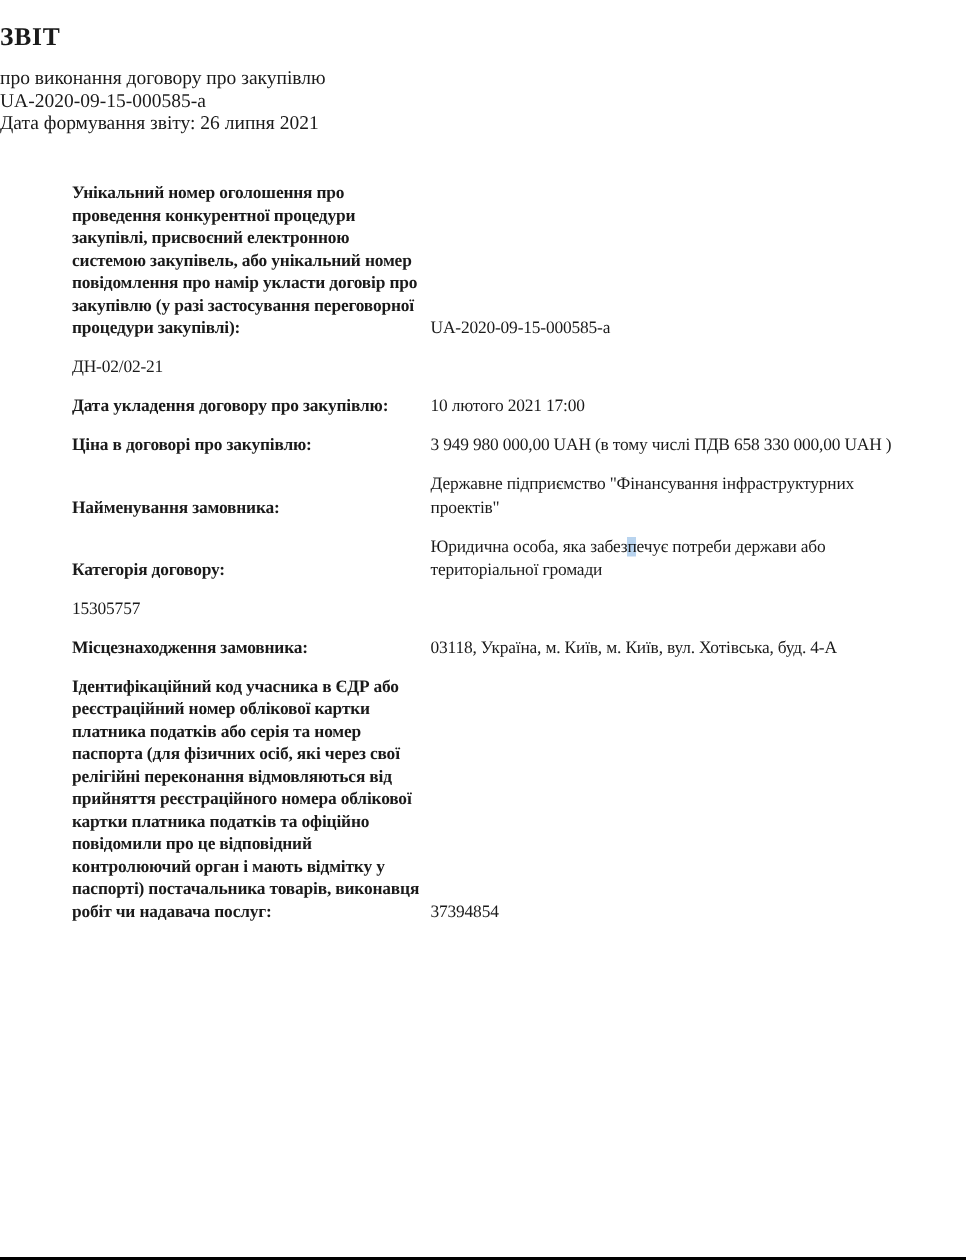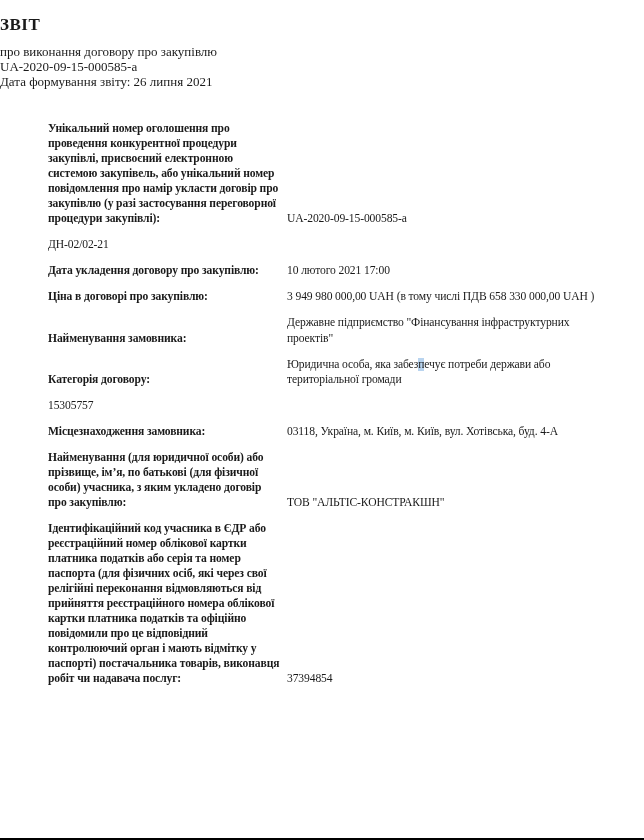--- a/index.html
+++ b/index.html
@@ -130,24 +130,20 @@
 
     <div class="field-row">
       <div class="field-value">15305757</div>
     </div>
 
     <div class="field-row">
       <div class="field-label">Місцезнаходження замовника:</div>
       <div class="field-value">03118, Україна, м. Київ, м. Київ, вул. Хотівська, буд. 4-А</div>
     </div>
 
-    <div class="field-row">
-      <div class="field-label">Найменування (для юридичної особи) або прізвище, ім’я, по батькові (для фізичної особи) учасника, з яким укладено договір про закупівлю:</div>
-      <div class="field-value">ТОВ "АЛЬТІС-КОНСТРАКШН"</div>
-    </div>
 
     <div class="field-row">
       <div class="field-label">Ідентифікаційний код учасника в ЄДР або реєстраційний номер облікової картки платника податків або серія та номер паспорта (для фізичних осіб, які через свої релігійні переконання відмовляються від прийняття реєстраційного номера облікової картки платника податків та офіційно повідомили про це відповідний контролюючий орган і мають відмітку у паспорті) постачальника товарів, виконавця робіт чи надавача послуг:</div>
       <div class="field-value">37394854</div>
     </div>
 
   </div>
 </div>
 
 </body></html>

